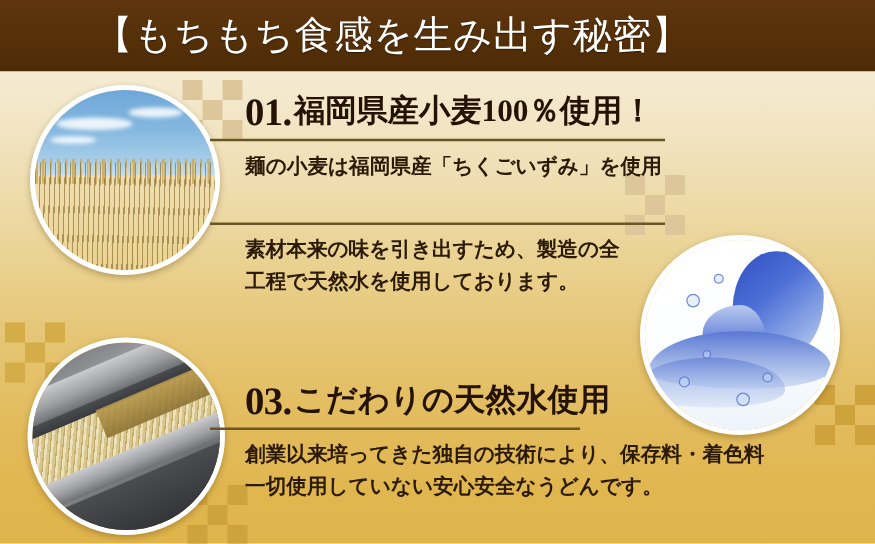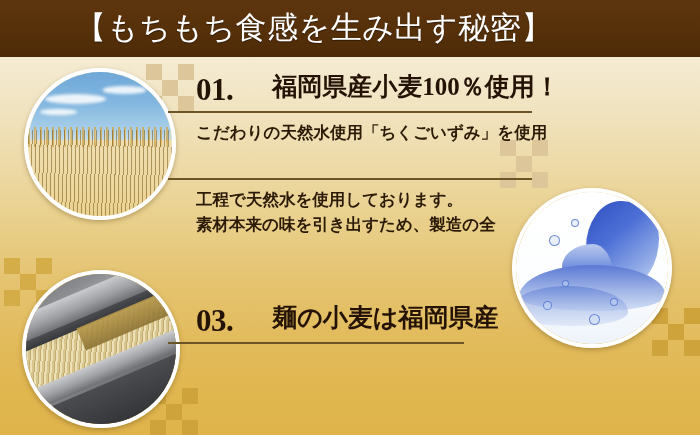--- a/index.html
+++ b/index.html
@@ -212,24 +212,23 @@
     background: rgba(205,222,246,0.45);
   }
 
   
   .section {
     position: absolute;
     left: 196px;
   }
   .sec-head {
     display: flex;
-    align-items: flex-start;
+    align-items: center;
     white-space: nowrap;
     color: #241304;
-    gap: 37px;
   }
   .sec-num {
     font-size: 31px;
     font-weight: bold;
     letter-spacing: -0.5px;
     line-height: 1;
   }
   .sec-head-text {
     font-size: 25px;
     font-weight: bold;
@@ -336,33 +335,37 @@
     <div class="bubble" style="left:30%; top:58%; width:5px;  height:5px;"></div>
   </div>
 
   <div class="section" id="section-01">
     <div class="sec-head">
       <span class="sec-num">01.</span>
       <span class="sec-head-text">福岡県産小麦100％使用！</span>
     </div>
     <div class="rule"></div>
     <div class="sec-body">
-      <div>こだわりの天然水使用「ちくごいずみ」を使用</div>
+      <div>麺の小麦は福岡県産「ちくごいずみ」を使用</div>
     </div>
   </div>
 
   <div class="section" id="section-02">
     <div class="rule"></div>
     <div class="sec-body">
+      <div>素材本来の味を引き出すため、製造の全</div>
       <div>工程で天然水を使用しております。</div>
-      <div>素材本来の味を引き出すため、製造の全</div>
     </div>
   </div>
 
   <div class="section" id="section-03">
     <div class="sec-head">
       <span class="sec-num">03.</span>
-      <span class="sec-head-text">麺の小麦は福岡県産</span>
+      <span class="sec-head-text">こだわりの天然水使用</span>
     </div>
     <div class="rule"></div>
+    <div class="sec-body">
+      <div>創業以来培ってきた独自の技術により、保存料・着色料</div>
+      <div>一切使用していない安心安全なうどんです。</div>
+    </div>
   </div>
 
 </div>
 
 </body></html>

